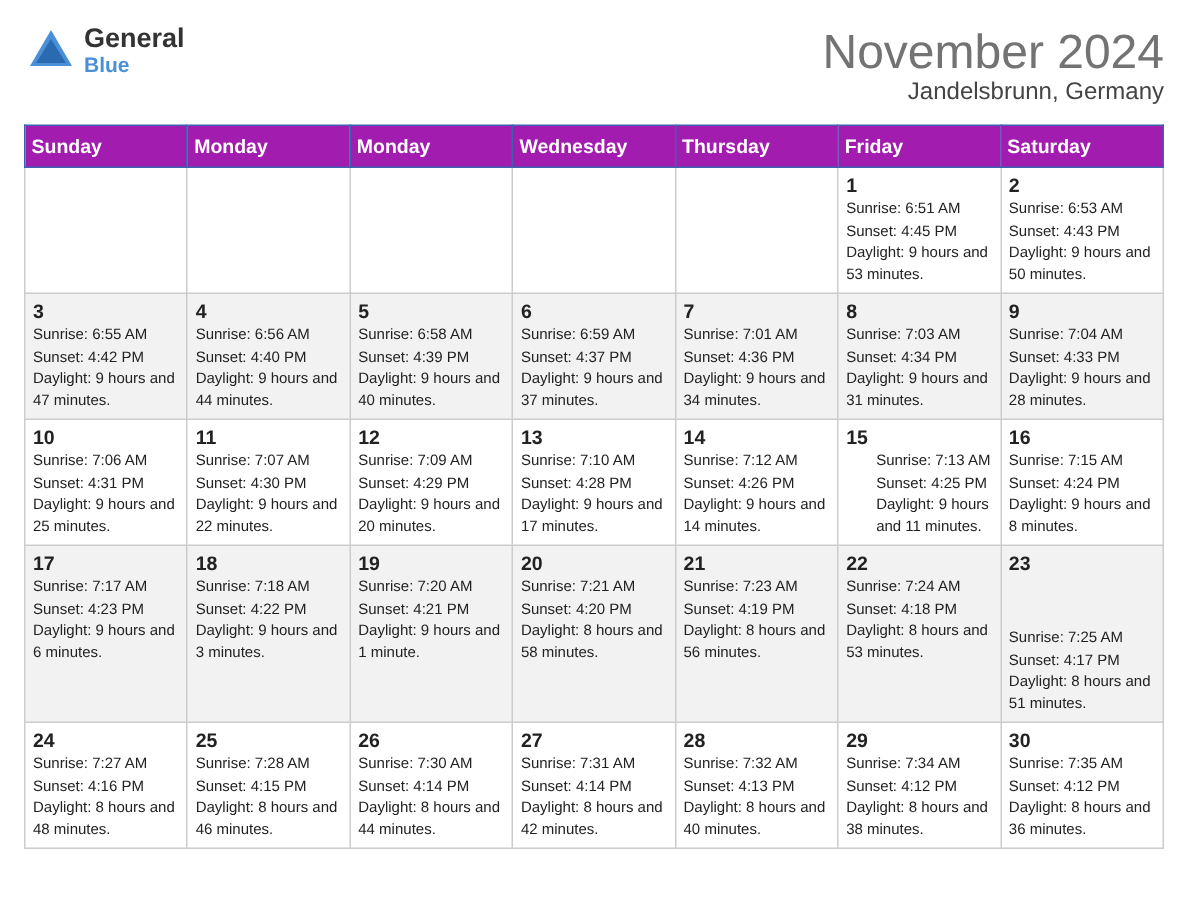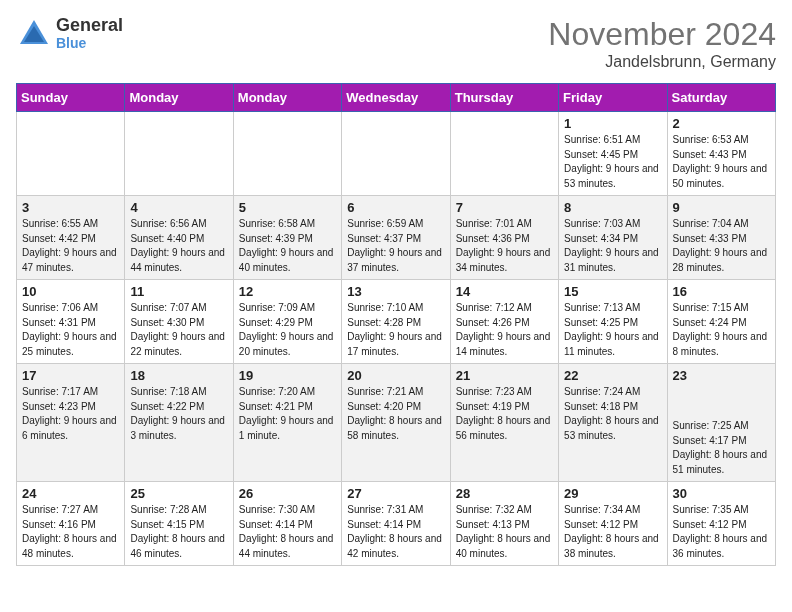--- a/index.html
+++ b/index.html
@@ -219,21 +219,21 @@
 Daylight: 9 hours and 17 minutes.</div>
         </td>
         <td>
           <span class="day-num">14</span>
           <div class="day-info" style="white-space: pre-line;">Sunrise: 7:12 AM
 Sunset: 4:26 PM
 Daylight: 9 hours and 14 minutes.</div>
         </td>
         <td>
           <span class="day-num">15</span>
-          <div class="day-info" style="white-space: pre-line;">Sunrise: 7:13 AM
+          <div class="day-info" style="white-space: pre-line; margin-left: 20px;">Sunrise: 7:13 AM
 Sunset: 4:25 PM
 Daylight: 9 hours and 11 minutes.</div>
         </td>
         <td>
           <span class="day-num">16</span>
           <div class="day-info" style="white-space: pre-line;">Sunrise: 7:15 AM
 Sunset: 4:24 PM
 Daylight: 9 hours and 8 minutes.</div>
         </td>
       </tr>

